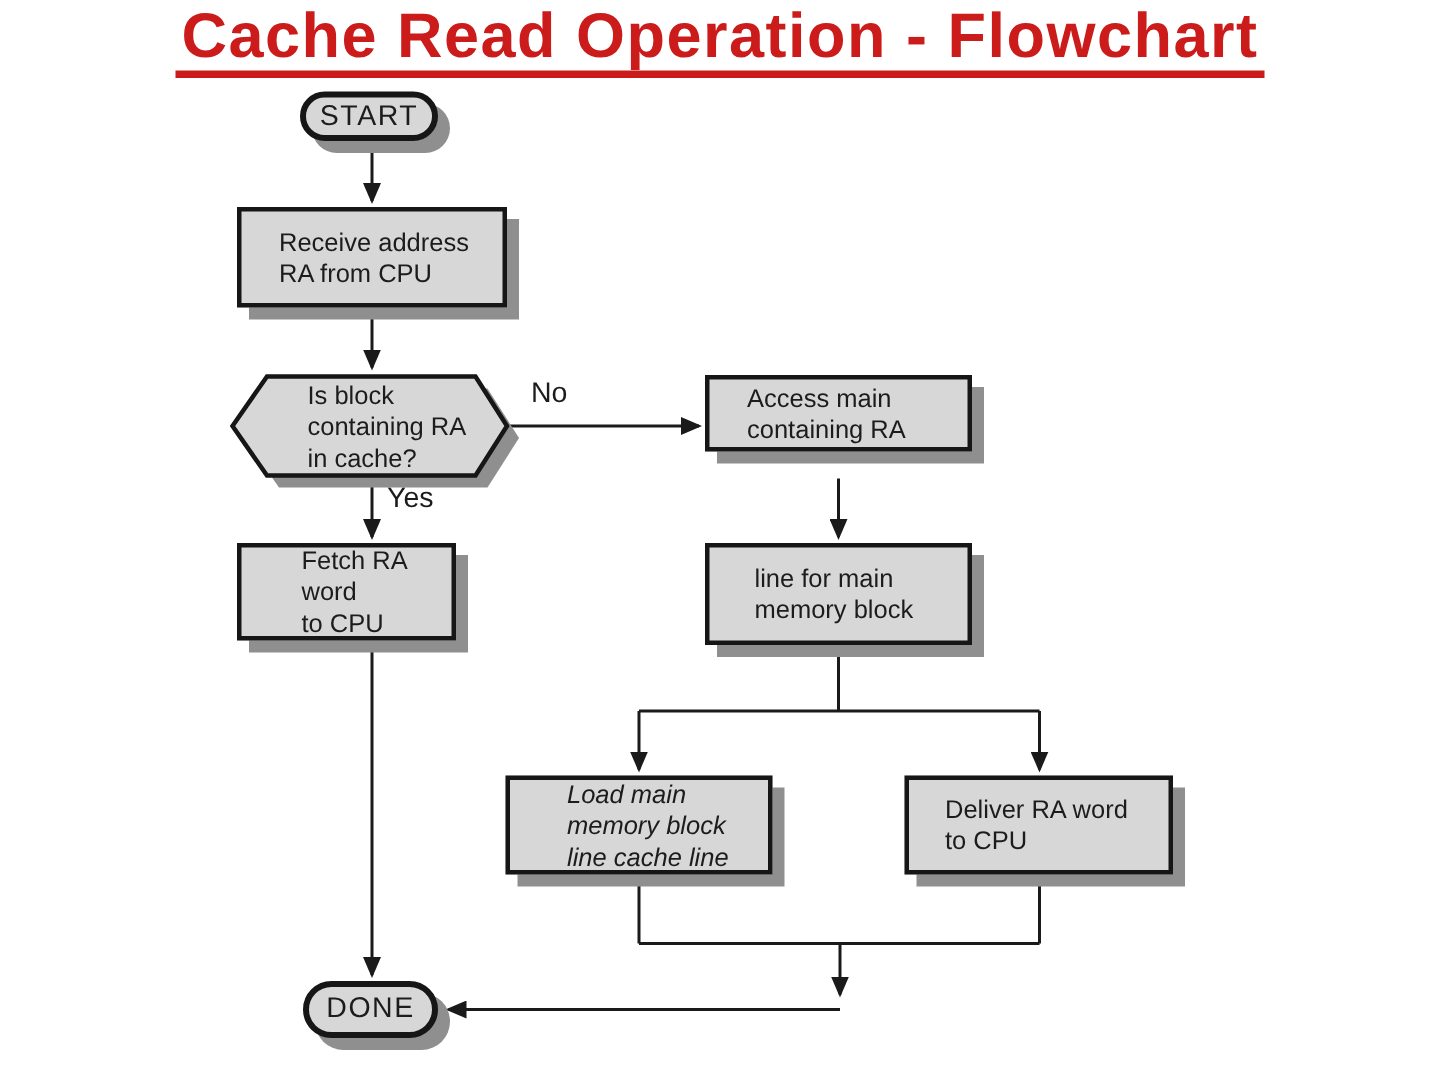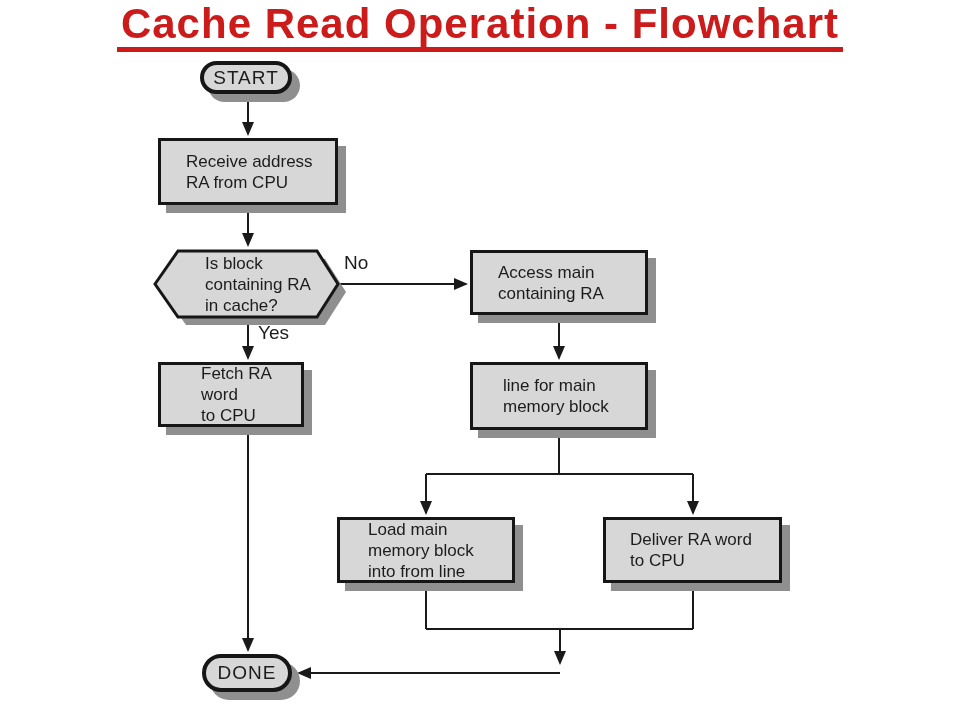--- a/index.html
+++ b/index.html
@@ -126,21 +126,21 @@
 
     <line x1="248" y1="429" x2="248" y2="650" marker-end="url(#arrow)"></line>
 
     <line x1="426" y1="585" x2="426" y2="629"></line>
     <line x1="693" y1="585" x2="693" y2="629"></line>
     <line x1="426" y1="629" x2="693" y2="629"></line>
     <line x1="560" y1="629" x2="560" y2="663" marker-end="url(#arrow)"></line>
     <line x1="560" y1="673" x2="299" y2="673" marker-end="url(#arrow)"></line>
   </svg>
 
-  <div class="edge-label" style="left:344px; top:252px;">No</div>
+  <div class="edge-label" style="left:354px; top:252px;">No</div>
   <div class="edge-label" style="left:258px; top:322px;">Yes</div>
 
   <div class="node terminal" style="left:200px; top:61px; width:92px; height:33px;">
     <span>START</span>
   </div>
 
   <div class="node rect" style="left:158px; top:138px; width:180px; height:67px;">
     <div class="node-text" style="padding-left:25px;">
       <span>Receive address</span>
       <span>RA from CPU</span>
@@ -152,21 +152,21 @@
       <polygon class="hex-shadow" points="10,43 33,10 172,10 193,43 172,76 33,76"></polygon>
       <polygon class="hex-main" points="2,35 25,2 164,2 185,35 164,68 25,68"></polygon>
     </svg>
     <div class="node-text hex-text">
       <span>Is block</span>
       <span>containing RA</span>
       <span>in cache?</span>
     </div>
   </div>
 
-  <div class="node rect" style="left:470px; top:250px; width:178px; height:65px;">
+  <div class="node rect" style="left:470px; top:250px; width:178px; height:51px;">
     <div class="node-text" style="padding-left:25px;">
       <span>Access main</span>
       <span>containing RA</span>
     </div>
   </div>
 
   <div class="node rect" style="left:158px; top:362px; width:146px; height:65px;">
     <div class="node-text" style="padding-left:40px;">
       <span>Fetch RA word</span>
       <span>to CPU</span>
@@ -174,24 +174,24 @@
   </div>
 
   <div class="node rect" style="left:470px; top:362px; width:178px; height:68px;">
     <div class="node-text" style="padding-left:30px;">
       <span>line for main</span>
       <span>memory block</span>
     </div>
   </div>
 
   <div class="node rect" style="left:337px; top:517px; width:178px; height:66px;">
-    <div class="node-text" style="padding-left:28px;">
+    <div class="node-text" style="padding-left:38px;font-style:italic;">
       <span>Load main</span>
       <span>memory block</span>
-      <span>into from line</span>
+      <span>line cache line</span>
     </div>
   </div>
 
   <div class="node rect" style="left:603px; top:517px; width:179px; height:66px;">
     <div class="node-text" style="padding-left:24px;">
       <span>Deliver RA word</span>
       <span>to CPU</span>
     </div>
   </div>
 

